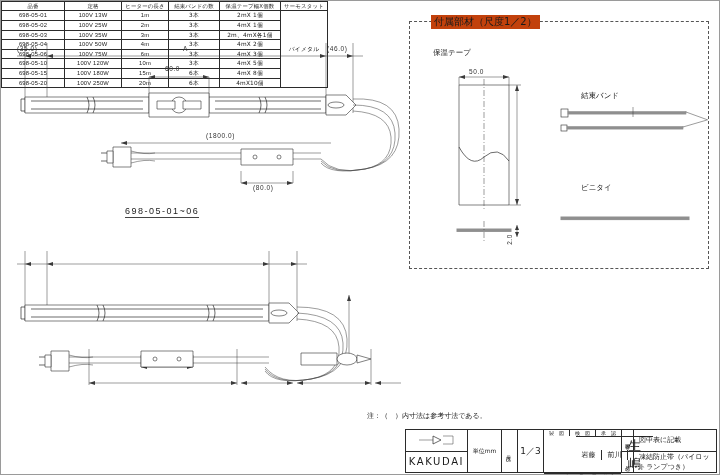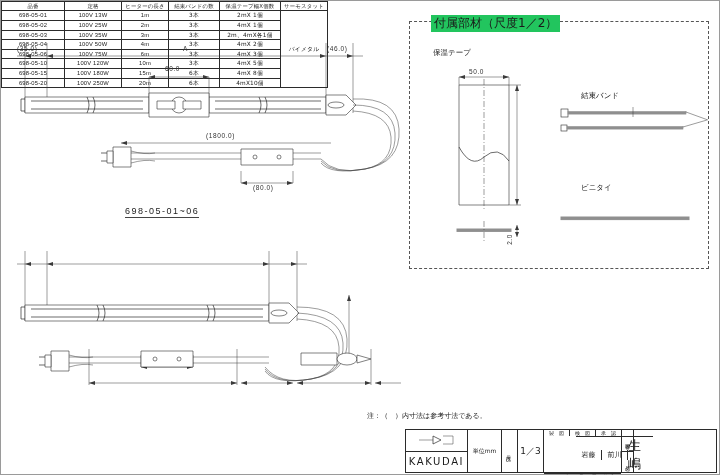--- a/index.html
+++ b/index.html
@@ -15,21 +15,21 @@
   .abs{position:absolute;}
   .dim{font-size:6.5px;letter-spacing:.6px;color:#333;white-space:nowrap;}
   .dimv{font-size:6.5px;letter-spacing:.6px;color:#333;white-space:nowrap;
         writing-mode:vertical-rl;transform:rotate(180deg);}
   .jp{font-family:"DejaVu Sans","Liberation Sans",sans-serif;}
   .partlabel{font-size:9px;letter-spacing:1.5px;color:#222;
              border-bottom:1px solid #444;padding-bottom:1px;}
   
   #acc{left:408px;top:20px;width:300px;height:248px;
        border:1px dashed #555;box-sizing:border-box;}
-  #acc-title{left:430px;top:14px;font-size:12px;background:#22c55e;padding:0 3px;}
+  #acc-title{left:430px;top:14px;font-size:10px;background:#c2410c;padding:0 3px;}
   .acc-cap{font-size:7.5px;}
   
   #spec{left:404px;top:296px;border-collapse:collapse;font-size:5.8px;}
   #spec th,#spec td{border:1px solid #2b2b2b;text-align:center;
      padding:1px 0;font-weight:normal;letter-spacing:.2px;line-height:1.15;}
   #spec th{font-size:5.4px;}
   .c0{width:62px}.c1{width:56px}.c2{width:46px}
   .c3{width:50px}.c4{width:60px}.c5{width:46px}
   
   #tb{left:404px;top:428px;width:312px;height:44px;
@@ -407,15 +407,21 @@
       <div class="stack" style="width:100%;">
         <div class="jp" style="font-size:5px;">
           <span style="writing-mode:vertical-rl;">図番</span>
         </div>
         <div class="jp" style="font-size:5px;">
           <span style="writing-mode:vertical-rl;">品名</span>
         </div>
       </div>
     </div>
 
+    <div class="cell" style="flex:1;border-right:none;padding:0;">
+      <div class="stack" style="width:100%;">
+        <div class="jp" style="justify-content:flex-start;padding-left:5px;font-size:7px;">図中表に記載</div>
+        <div class="jp" style="justify-content:flex-start;padding-left:5px;font-size:7px;">凍結防止帯（パイロットランプつき）</div>
+      </div>
+    </div>
   </div>
 
 </div>
 
 </body></html>

